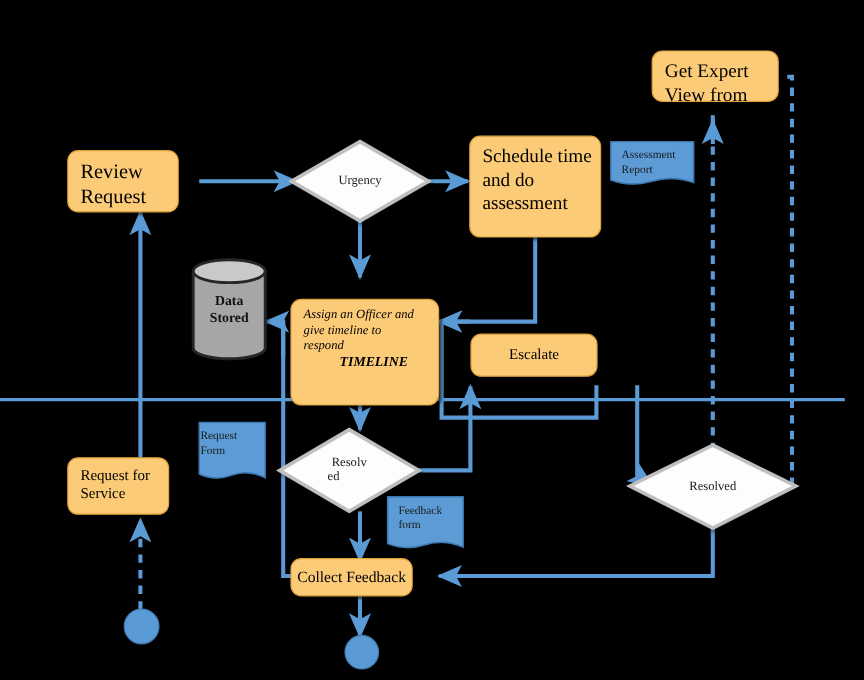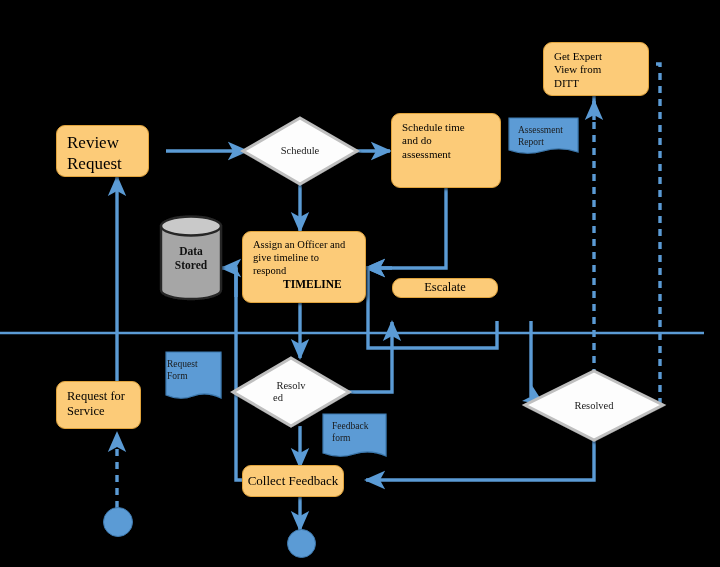--- a/index.html
+++ b/index.html
@@ -182,57 +182,57 @@
       </g>
     </g>
   </svg>
 
   <div class="node proc" style="left:56px; top:125px; width:93px; height:52px; font-size:17px;">
     <span class="line">Review</span>
     <span class="line">Request</span>
   </div>
 
   <div class="diamond-wrap" style="left:243px; top:118px; width:114px; height:66px;">
-    <div class="dtext" style="font-size:10.5px;">Schedule</div>
-  </div>
-
-  <div class="node proc" style="left:391px; top:113px; width:110px; height:75px; font-size:11px;">
+    <div class="dtext" style="font-size:10.5px;">Urgency</div>
+  </div>
+
+  <div class="node proc" style="left:391px; top:113px; width:110px; height:85px; font-size:16px;">
     <span class="line">Schedule time</span>
     <span class="line">and do</span>
     <span class="line">assessment</span>
   </div>
 
   <div class="doc-wrap" style="left:509px; top:118px; width:69px; height:40px;">
     <div class="dctext" style="font-size:9.5px;">
       <span class="line">Assessment</span>
       <span class="line">Report</span>
     </div>
   </div>
 
-  <div class="node proc" style="left:543px; top:42px; width:106px; height:54px; font-size:11px;">
+  <div class="node proc" style="left:543px; top:42px; width:106px; height:43px; font-size:16px;">
     <span class="line">Get Expert</span>
     <span class="line">View from</span>
     <span class="line">DITT</span>
   </div>
 
   <div class="cyl-wrap" style="left:161px; top:216px; width:60px; height:84px;">
     <div class="cytext" style="font-size:11.5px;">
       <span>Data</span>
       <span>Stored</span>
     </div>
   </div>
 
-  <div class="node proc" style="left:242px; top:231px; width:124px; height:72px; font-size:10.5px;">
+  <div class="node proc" style="left:242px; top:249px; width:124px; height:89px; font-size:10.5px;font-style:italic;">
     <span class="line">Assign an Officer and</span>
     <span class="line">give timeline to</span>
     <span class="line">respond</span>
     <span class="line bold indent" style="font-size:11.5px;">TIMELINE</span>
   </div>
 
-  <div class="node proc center-text" style="left:392px; top:278px; width:106px; height:20px; font-size:12.5px;">
+  <div class="node proc center-text" style="left:392px; top:278px; width:106px; height:36px; font-size:12.5px;">
     <span class="line">Escalate</span>
   </div>
 
   <div class="diamond-wrap" style="left:233px; top:358px; width:116px; height:68px;">
     <div class="dtext" style="font-size:10.5px; flex-direction:column;">
       <span>Resolv</span>
       <span style="align-self:flex-start; padding-left:40px;">ed</span>
     </div>
   </div>
 

